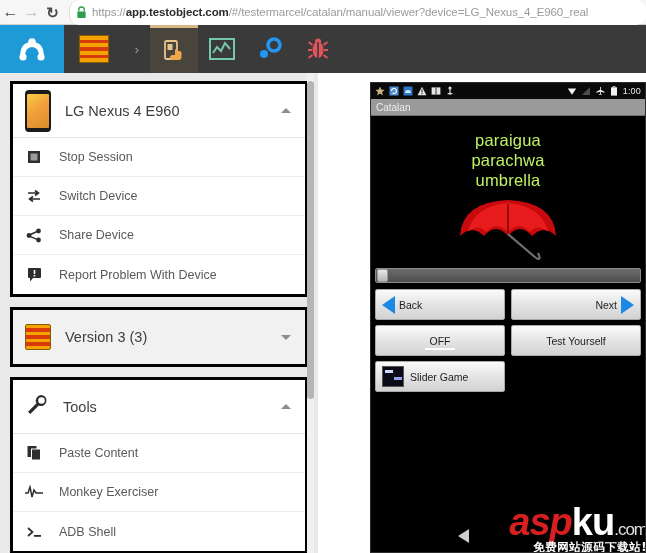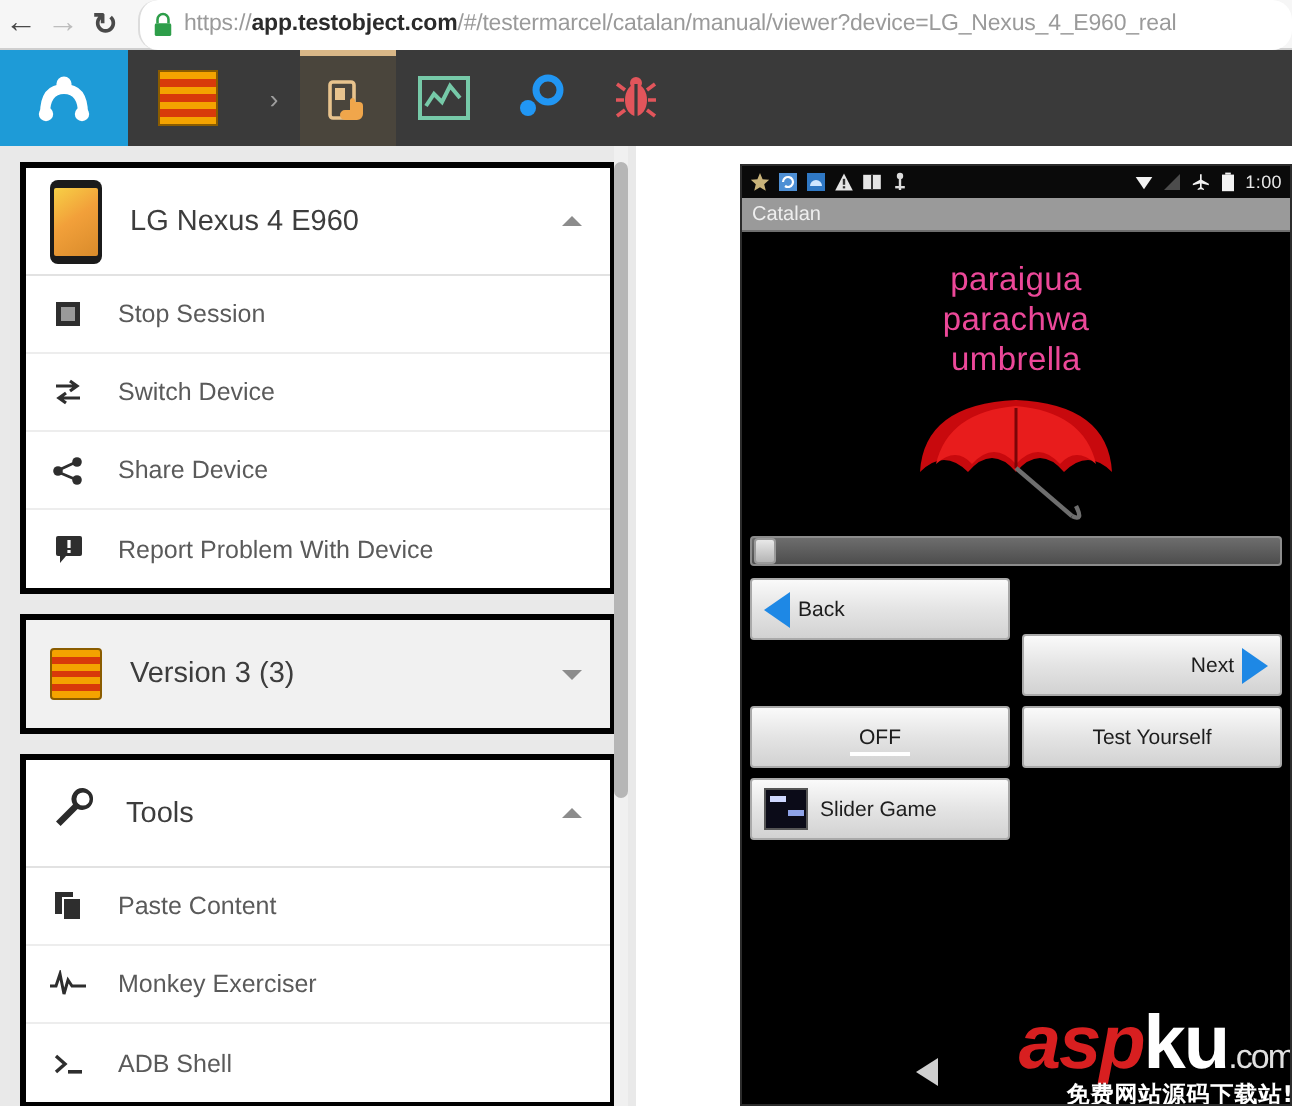--- a/index.html
+++ b/index.html
@@ -197,21 +197,21 @@
   .action-title { font-size: 10px; color: #efefef; }
 
   .phone-body {
     position: relative; height: 437px; background: #000;
   }
 
   .word-stack {
     padding-top: 14px; text-align: center;
   }
   .word {
-    color: #ec4899; font-size: 16.5px; line-height: 20px;
+    color: #bef264; font-size: 16.5px; line-height: 20px;
     letter-spacing: .2px;
     text-align: center;
   }
 
   .umbrella-wrap {
     height: 72px; position: relative; margin-top: 2px;
   }
   .slider-track {
     margin: 4px 4px 0 4px; height: 15px;
     background: linear-gradient(to bottom,#6d6d6d,#4d4d4d);
@@ -233,21 +233,21 @@
   .abtn {
     height: 31px;
     background: linear-gradient(to bottom,#fafafa 0%,#e4e4e4 50%,#d2d2d2 100%);
     border: 1px solid #a9a9a9; border-radius: 2px;
     display: flex; align-items: center;
     position: relative; padding: 0 6px;
     cursor: pointer;
   }
   .abtn .lbl { font-size: 10.5px; color: #1d1d1d; }
   .abtn.center { justify-content: center; }
-  .abtn.rightlbl { justify-content: flex-end; margin-top: 28px; }
+  .abtn.rightlbl { justify-content: flex-end; }
   .tri-left {
     width: 0; height: 0;
     border-top: 9px solid transparent;
     border-bottom: 9px solid transparent;
     border-right: 13px solid #1e88e5;
     margin-right: 4px;
   }
   .tri-right {
     width: 0; height: 0;
     border-top: 9px solid transparent;

